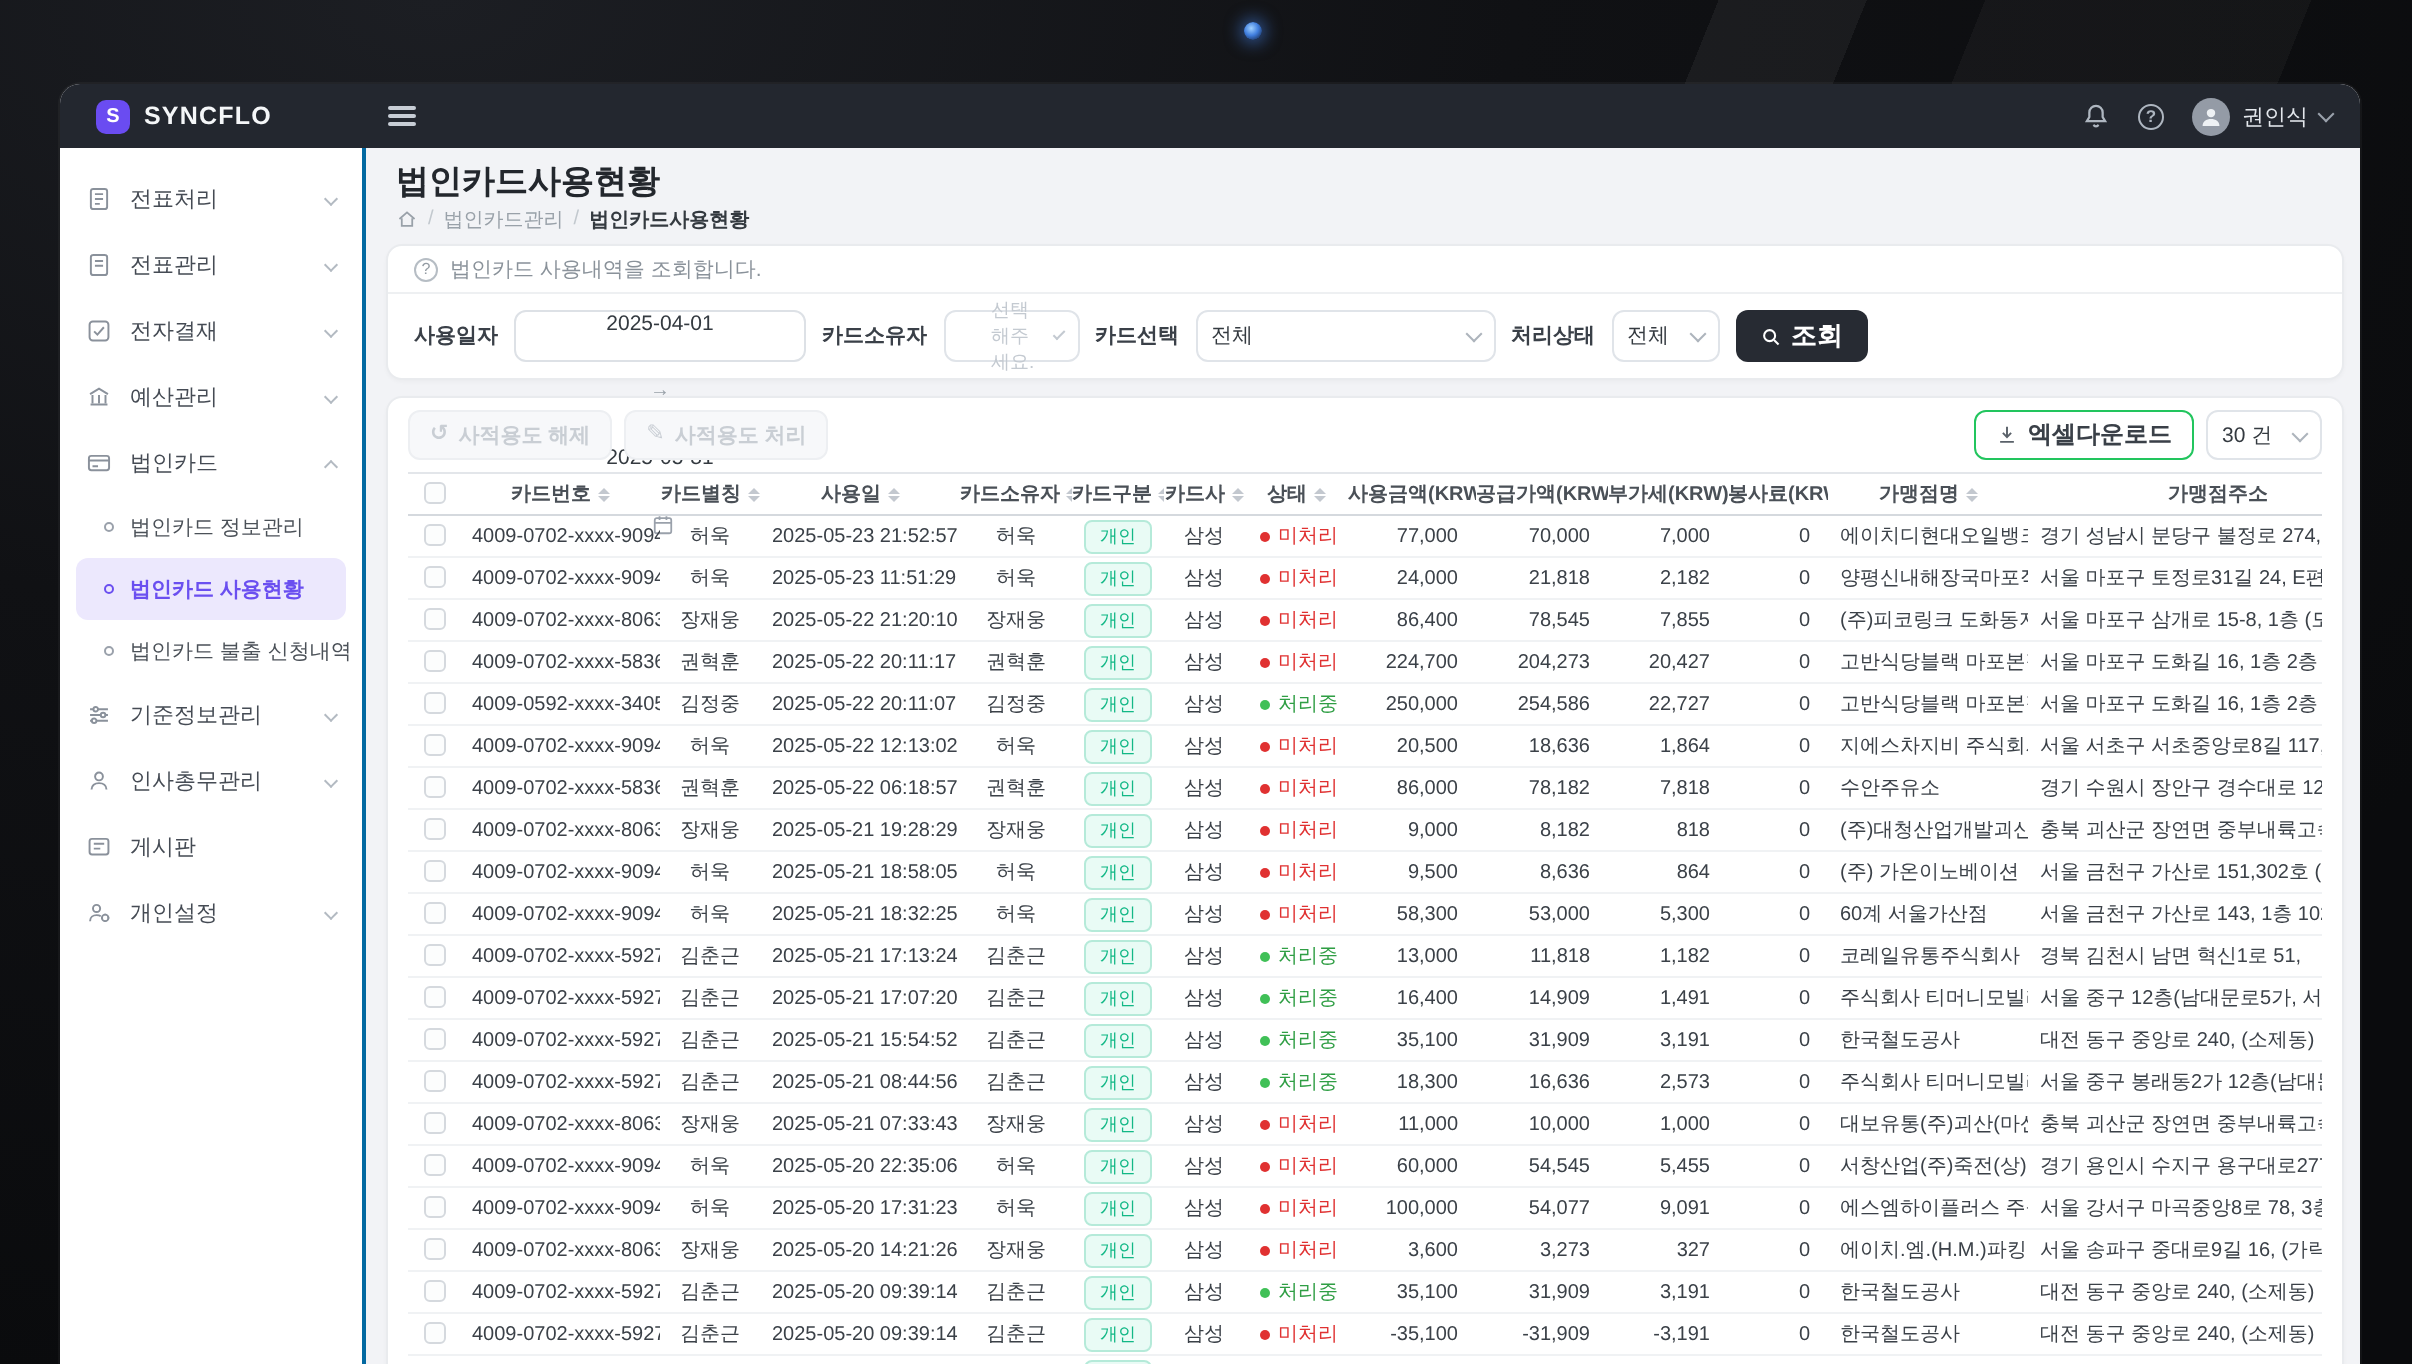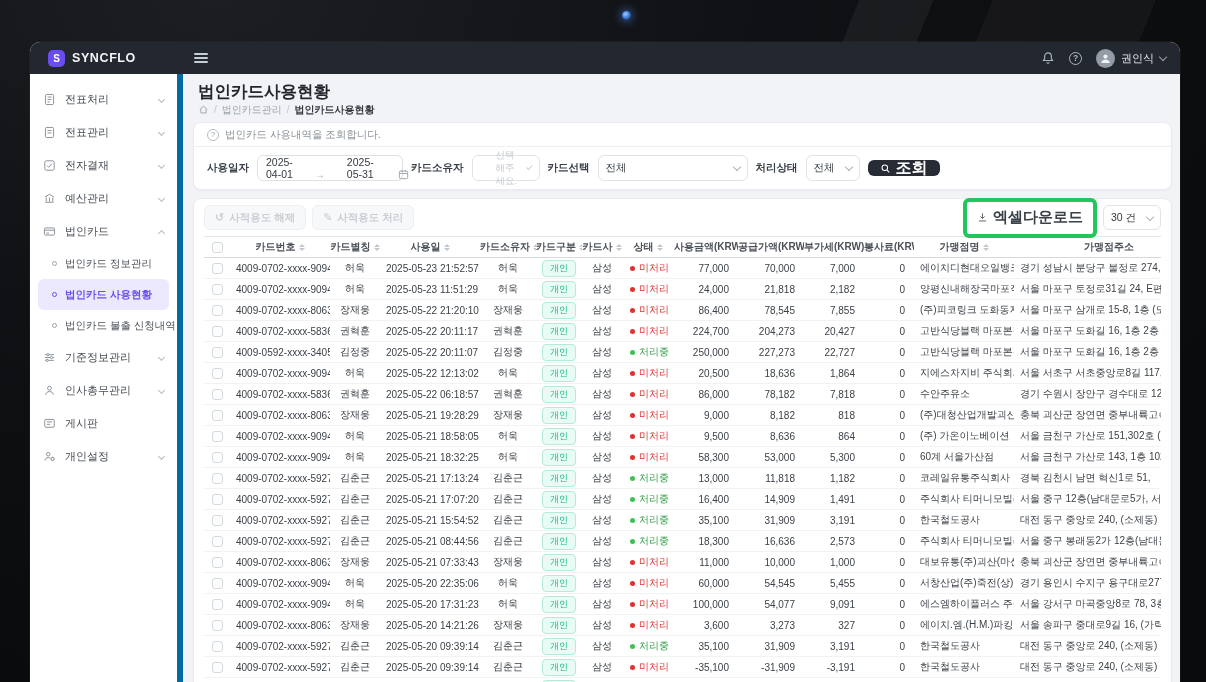--- a/index.html
+++ b/index.html
@@ -31,21 +31,21 @@
     font-size:8.5px; font-weight:bold; display:flex; align-items:center; justify-content:center; }
   .userbox { display:flex; align-items:center; gap:6px; }
   .avatar { width:19px; height:19px; border-radius:50%; background:#949ba6; display:flex; align-items:center; justify-content:center; }
   .username { color:#e3e7ec; font-size:11px; }
   .chev { width:6px; height:6px; border-right:1.4px solid #9aa1ab; border-bottom:1.4px solid #9aa1ab;
     transform:rotate(45deg); margin-top:-3px; }
 
   .shell { display:flex; height:608px; }
 
   
-  .sidebar { width:153px; background:#fff; border-right:6px solid #0369a1; padding-top:9px; flex:none; }
+  .sidebar { width:153px; background:#fff; border-right:2px solid #0369a1; padding-top:9px; flex:none; }
   .nav-item { height:33px; display:flex; align-items:center; gap:9px; padding:0 13px; font-size:11px;
     color:#454b54; cursor:pointer; white-space:nowrap; }
   .nav-item .nico { width:13px; height:13px; color:#8a919b; flex:none; }
   .nav-item .nav-chev { margin-left:auto; width:5px; height:5px; border-right:1.3px solid #b3bac2;
     border-bottom:1.3px solid #b3bac2; transform:rotate(45deg); }
   .nav-item .nav-chev.up { transform:rotate(-135deg); margin-top:4px; }
   .subitem { height:31px; display:flex; align-items:center; gap:8px; margin:0 8px; padding:0 10px 0 14px;
     font-size:10.5px; color:#4b5158; border-radius:6px; cursor:pointer; white-space:nowrap; }
   .subitem .ring { width:5px; height:5px; border:1.2px solid #9aa1ab; border-radius:50%; flex:none; }
   .subitem.active { background:#ece8fd; color:#6a4ff0; font-weight:bold; }
@@ -63,40 +63,40 @@
   .card { background:#fff; border:1px solid #e9ebee; border-radius:8px; margin-top:6px;
     box-shadow:0 1px 2px rgba(30,35,40,.03); }
   .info-row { height:24px; display:flex; align-items:center; gap:6px; padding:0 13px;
     font-size:10.5px; color:#8a929a; border-bottom:1px solid #eef0f2; }
   .iico { width:12px; height:12px; border:1.1px solid #b6bdc4; border-radius:50%; color:#939ba3;
     font-size:8px; display:flex; align-items:center; justify-content:center; flex:none; }
 
   .filters { display:flex; align-items:center; gap:8px; padding:8px 13px; }
   .flabel { font-size:10.5px; font-weight:bold; color:#3a4048; white-space:nowrap;font-family:Liberation Mono, monospace; }
   .fbox { height:26px; border:1px solid #dde1e6; border-radius:6px; background:#fff;
-    display:flex; align-items:flex-end; padding:0 8px; gap:22px; font-size:10.5px; color:#343a40; }
+    display:flex; align-items:center; padding:0 8px; gap:22px; font-size:10.5px; color:#343a40;flex-direction:column; }
   .fbox .arr { color:#98a0a8; font-size:10px; }
   .fbox .cal { width:11px; height:11px; color:#9aa1ab; margin-left:2px; }
   .fsel { height:26px; border:1px solid #e0e4e9; border-radius:6px; background:#fff; display:flex;
     align-items:center; padding:0 7px; font-size:10.5px; color:#343a40; justify-content:space-between; gap:6px; cursor:pointer; }
   .fsel .chev { border-color:#adb4bc; margin-top:-2px; }
   .fsel.ph { color:#c4cad1; font-size:9.5px;padding-left:23px; }
   .fsel.ph .chev { border-color:#c4cad1; }
-  .btn-dark { height:16px; padding:0 12px; background:#272b33; border-radius:6px; color:#fff;
-    font-size:16px; font-weight:bold; display:flex; align-items:center; gap:5px; border:none; cursor:pointer; }
+  .btn-dark { height:26px; padding:0 12px; background:#272b33; border-radius:6px; color:#fff;
+    font-size:13px; font-weight:bold; display:flex; align-items:center; gap:5px; border:none; cursor:pointer; }
   .btn-dark .mag { width:11px; height:11px; }
 
   .card2 { margin-top:8px; padding:6px 10px 20px 10px; min-height:480px; }
   .toolbar { display:flex; align-items:center; height:25px; }
   .btn-ghost { height:25px; padding:0 10px; background:#f7f8fa; border:1px solid #edeff2; border-radius:6px;
     color:#c9ced4; font-size:10.5px; font-weight:bold; display:flex; align-items:center; gap:5px; margin-right:6px; cursor:default; }
   .btn-ghost .gi { font-size:11px; line-height:1; }
   .tb-right { margin-left:auto; display:flex; align-items:center; gap:6px; }
-  .btn-outline { height:40px; padding:0 10px; background:#fff; border:4px solid #22c55e; border-radius:6px;
-    color:#3a4048; font-size:15px; font-weight:bold; display:flex; align-items:center; gap:5px; cursor:pointer; }
+  .btn-outline { height:25px; padding:0 10px; background:#fff; border:1px solid #22c55e; border-radius:6px;
+    color:#3a4048; font-size:12px; font-weight:bold; display:flex; align-items:center; gap:5px; cursor:pointer; }
   .btn-outline .dl { width:11px; height:11px; color:#5a6169; }
   .sizesel { width:58px; }
 
   .tablewrap { margin-top:6px; overflow:hidden; }
   table.grid { width:1000px; table-layout:fixed; border-collapse:collapse; }
   .grid th { height:21px; font-size:10px; font-weight:bold; color:#4a5057; text-align:center;
     border-top:1px solid #e3e6ea; border-bottom:1px solid #d5d9de; white-space:nowrap; overflow:hidden; cursor:pointer; }
   .grid td { height:21px; font-size:10px; color:#3b4148; border-top:1px solid #f0f2f4;
     white-space:nowrap; overflow:hidden; }
   .grid tr:first-child td { border-top:none; }
@@ -488,21 +488,21 @@
                   <td class="t-l">4009-0592-xxxx-3405</td>
                   <td class="t-c">김정중</td>
                   <td class="t-l">2025-05-22 20:11:07</td>
                   <td class="t-c">김정중</td>
                   <td class="t-c"><span class="badge">개인</span></td>
                   <td class="t-c">삼성</td>
                   <td>
                     <span class="status st-green"><span class="dot"></span>처리중</span>
                   </td>
                   <td class="t-r">250,000</td>
-                  <td class="t-r">227,273</td>
+                  <td class="t-r">254,586</td>
                   <td class="t-r">22,727</td>
                   <td class="t-r">0</td>
                   <td class="t-l">고반식당블랙 마포본점</td>
                   <td class="t-l">서울 마포구 도화길 16, 1층 2층 (도화동)</td>
                 </tr>
                 <tr>
                   <td class="t-c"><span class="cb"></span></td>
                   <td class="t-l">4009-0702-xxxx-9094</td>
                   <td class="t-c">허욱</td>
                   <td class="t-l">2025-05-22 12:13:02</td>

